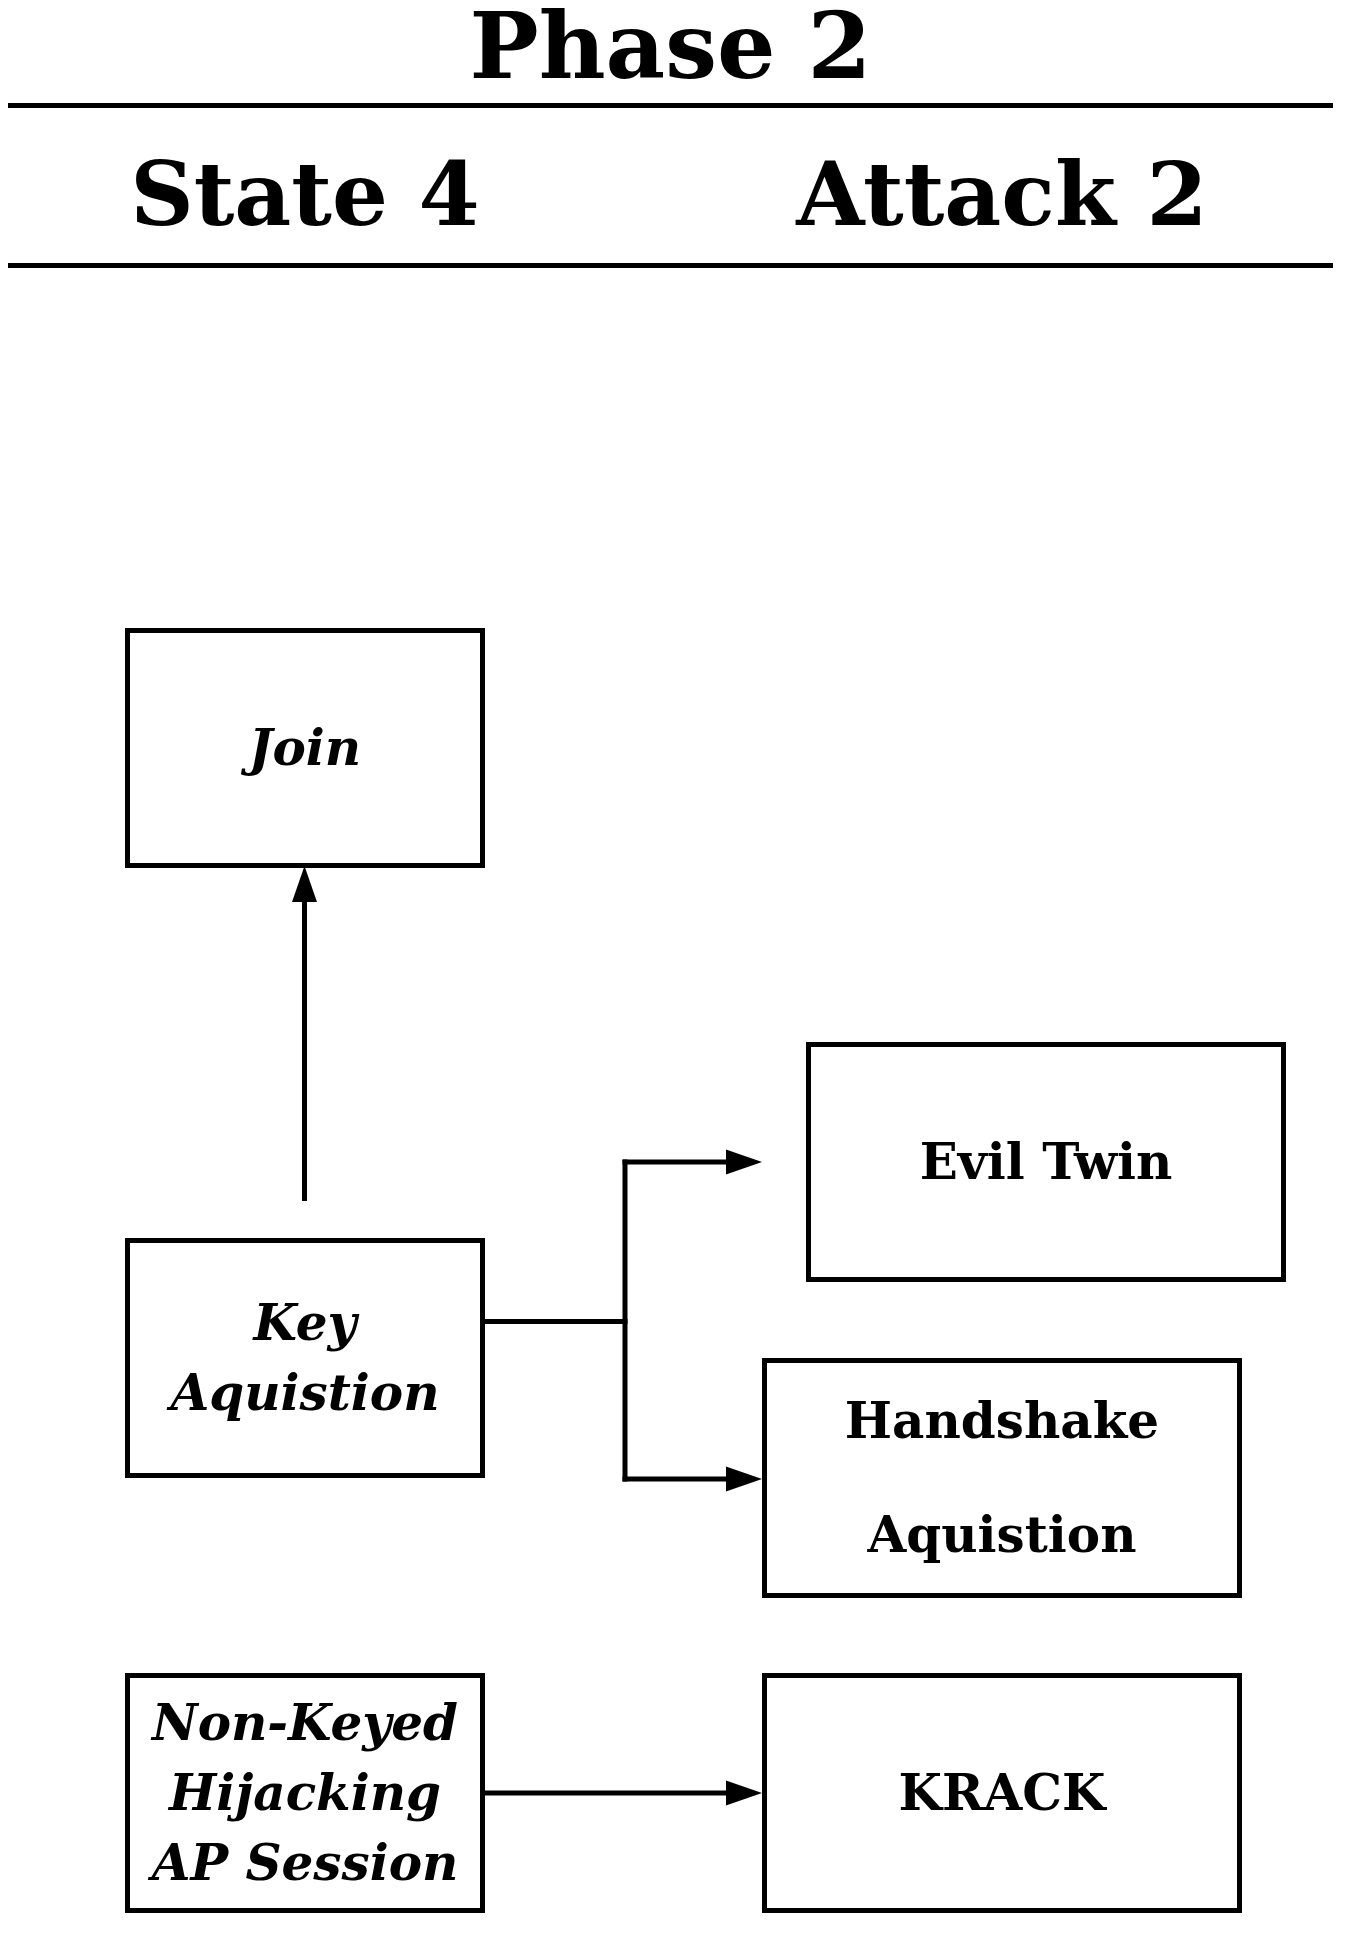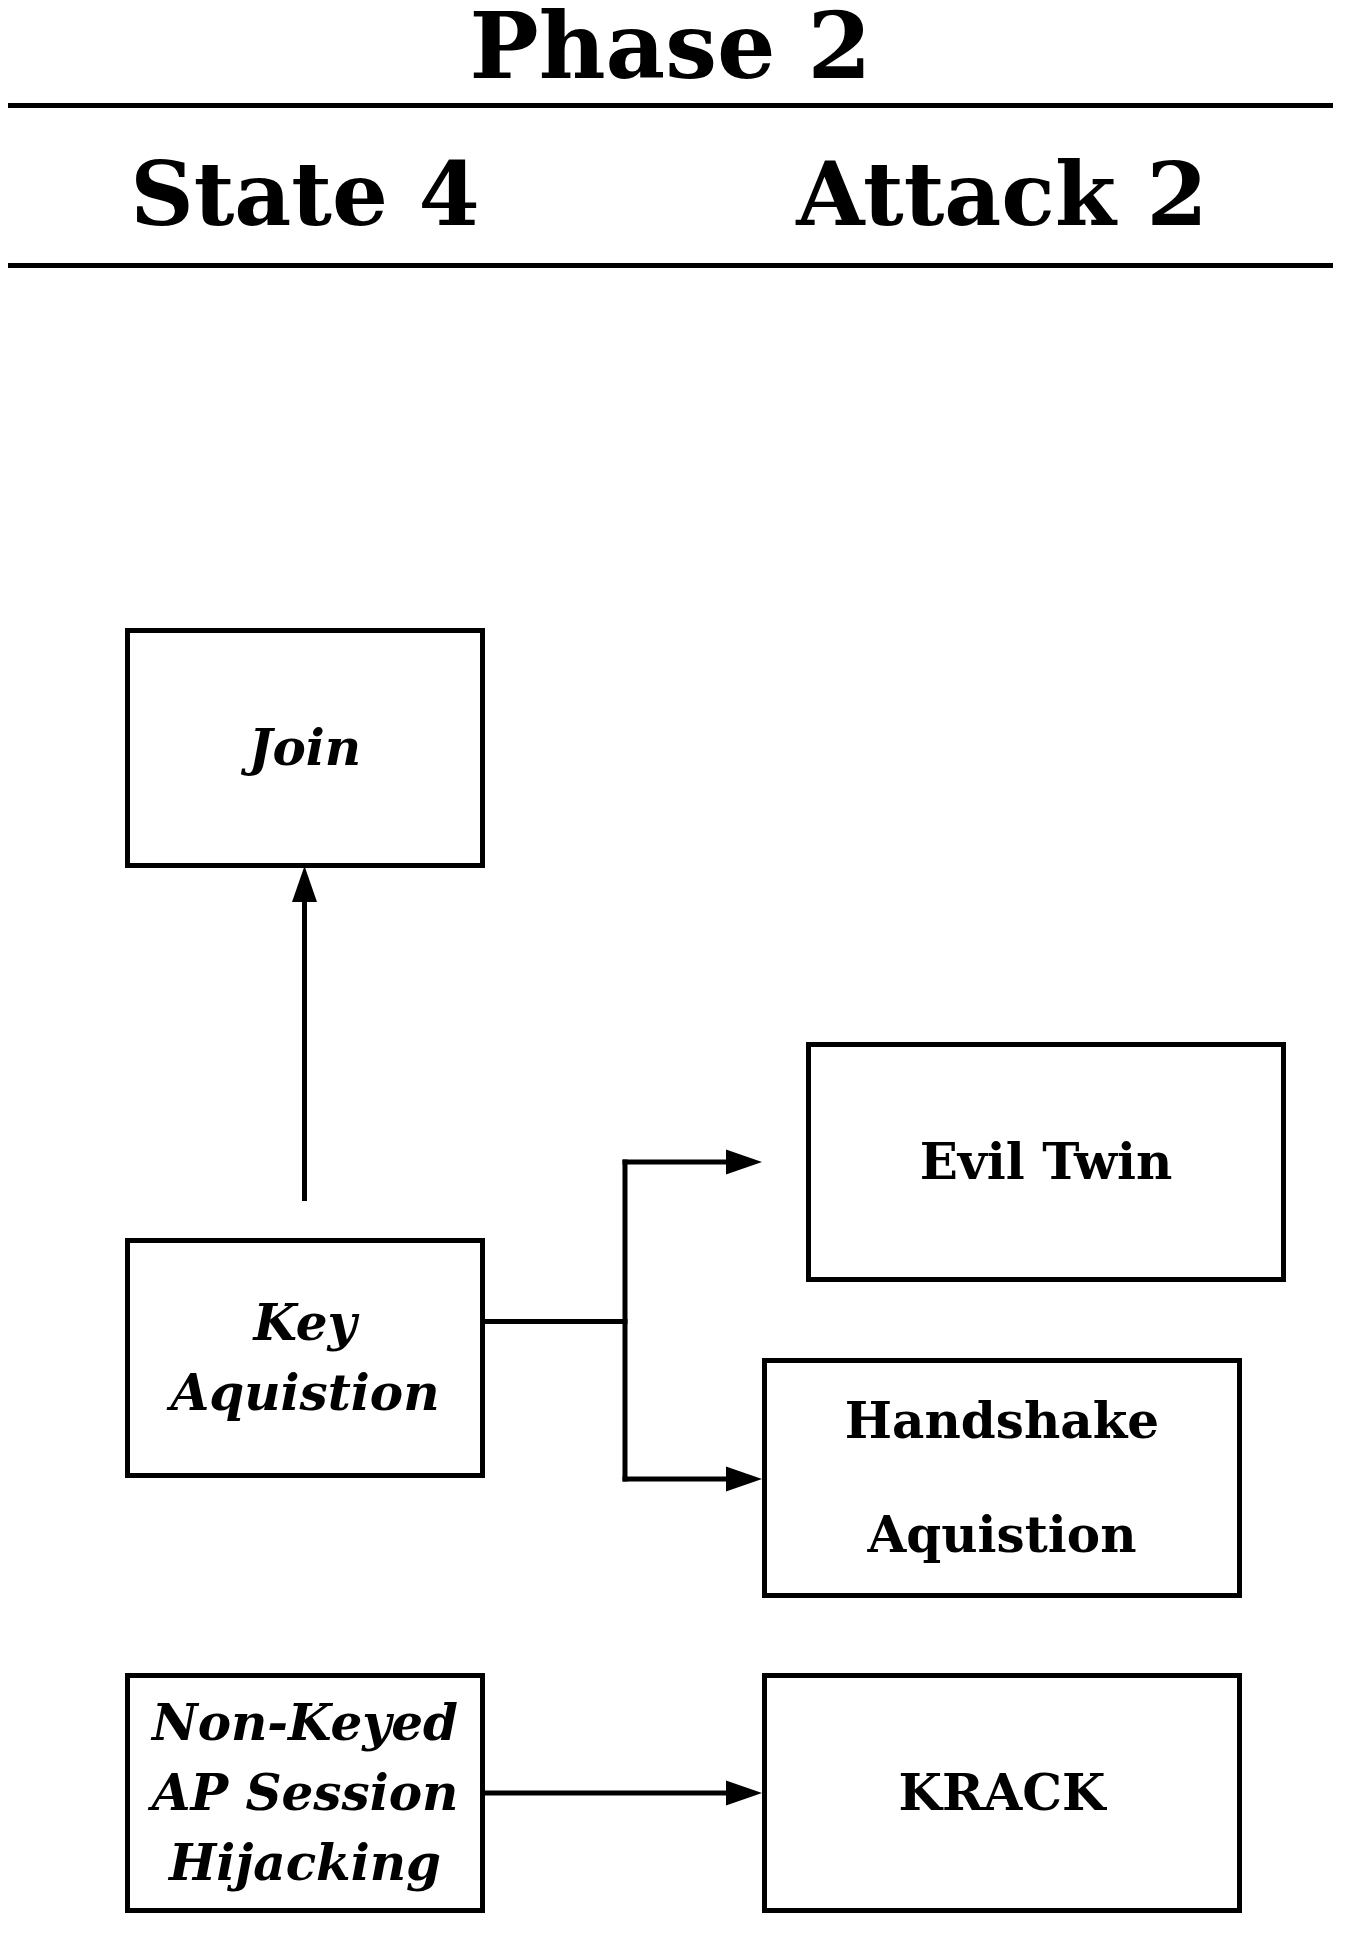--- a/index.html
+++ b/index.html
@@ -109,22 +109,22 @@
   <span class="line">Join</span>
 </div>
 
 <div class="node state" id="node-key-aquistion">
   <span class="line">Key</span>
   <span class="line">Aquistion</span>
 </div>
 
 <div class="node state" id="node-non-keyed">
   <span class="line">Non-Keyed</span>
+  <span class="line">Hijacking</span>
   <span class="line">AP Session</span>
-  <span class="line">Hijacking</span>
 </div>
 
 <div class="node attack" id="node-evil-twin">
   <span class="line">Evil Twin</span>
 </div>
 
 <div class="node attack" id="node-handshake">
   <span class="line">Handshake</span>
   <span class="line">Aquistion</span>
 </div>

